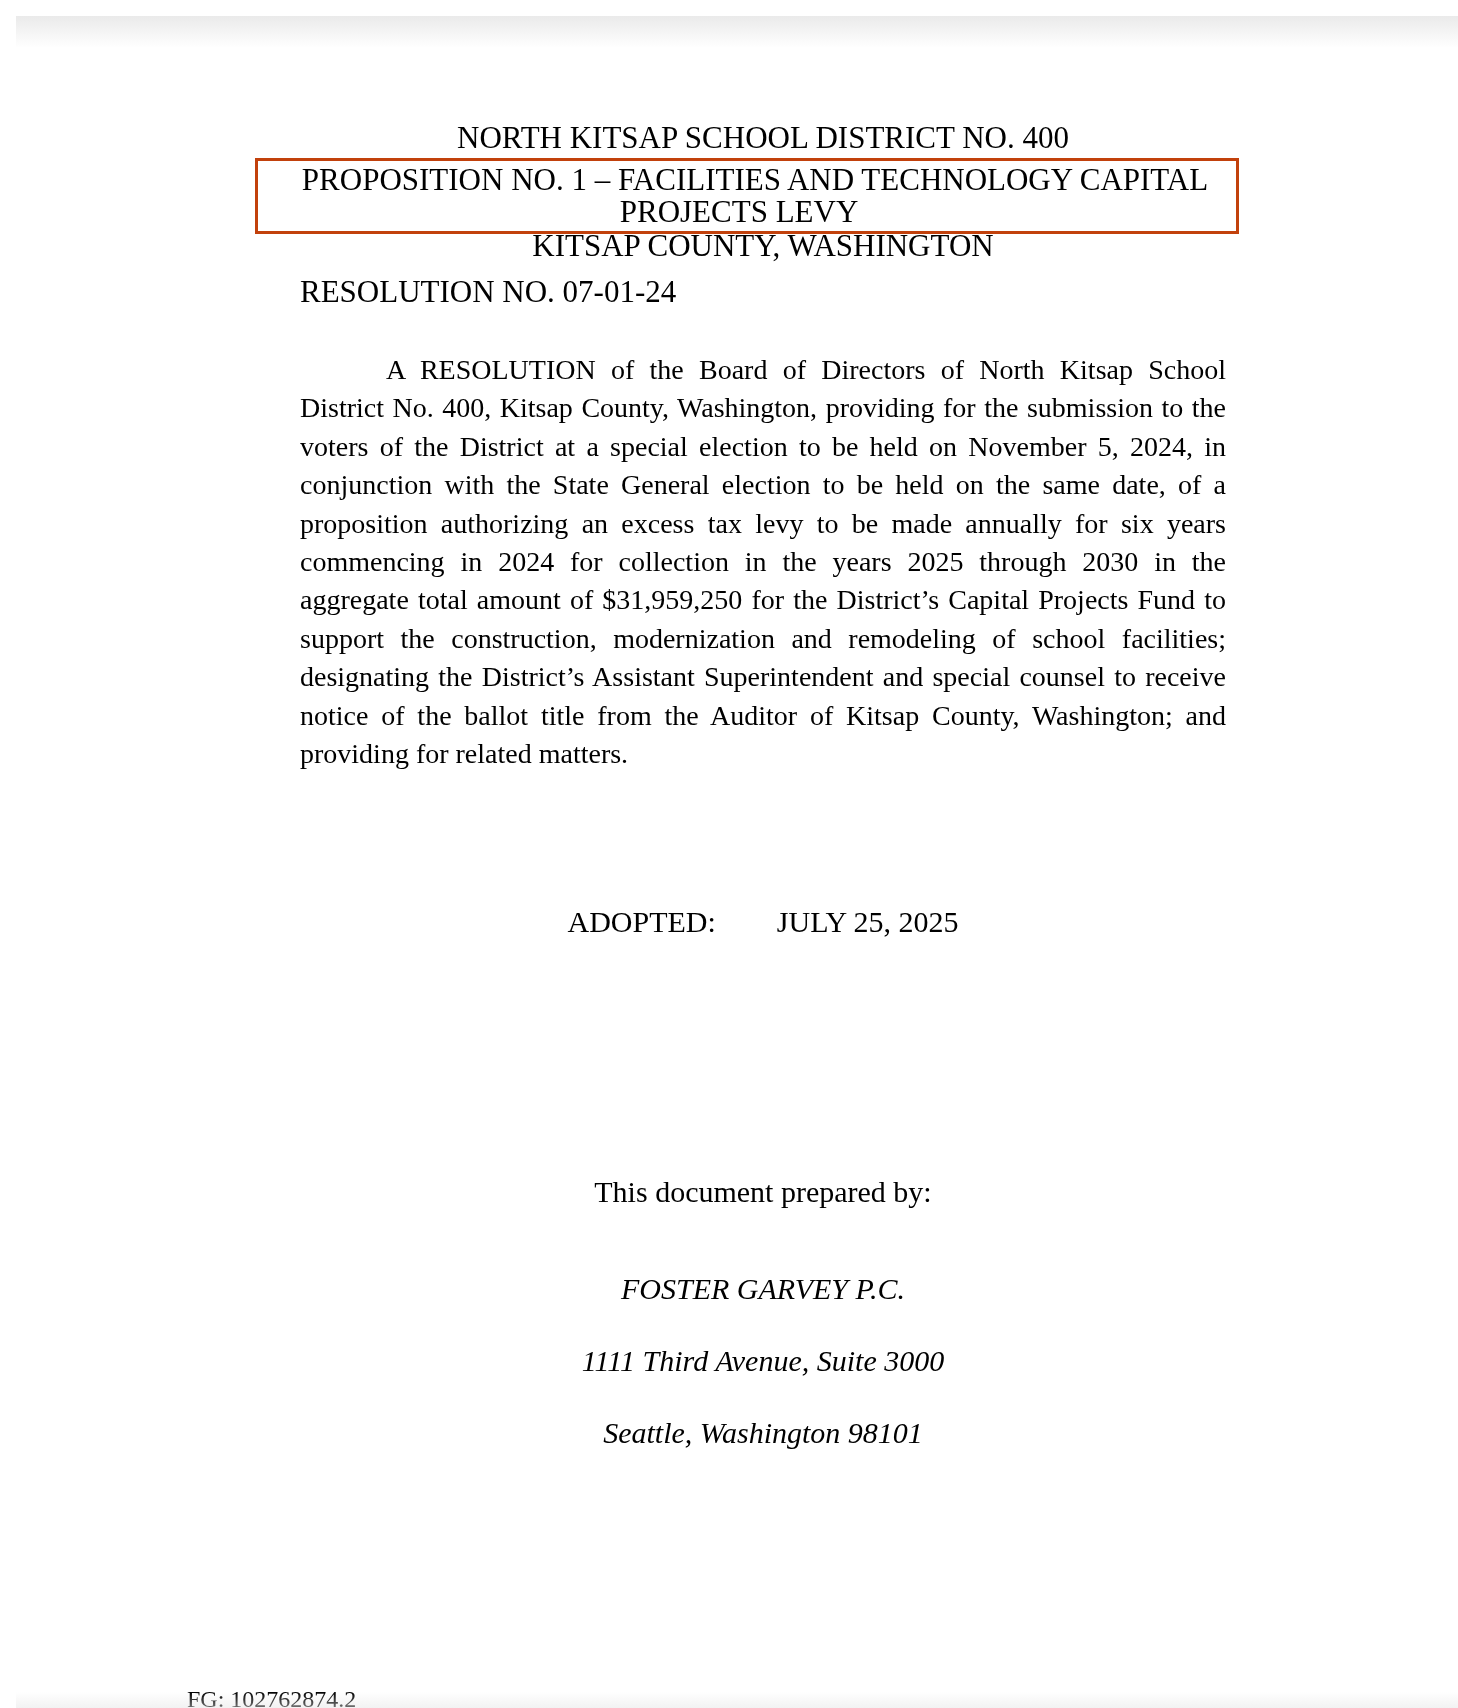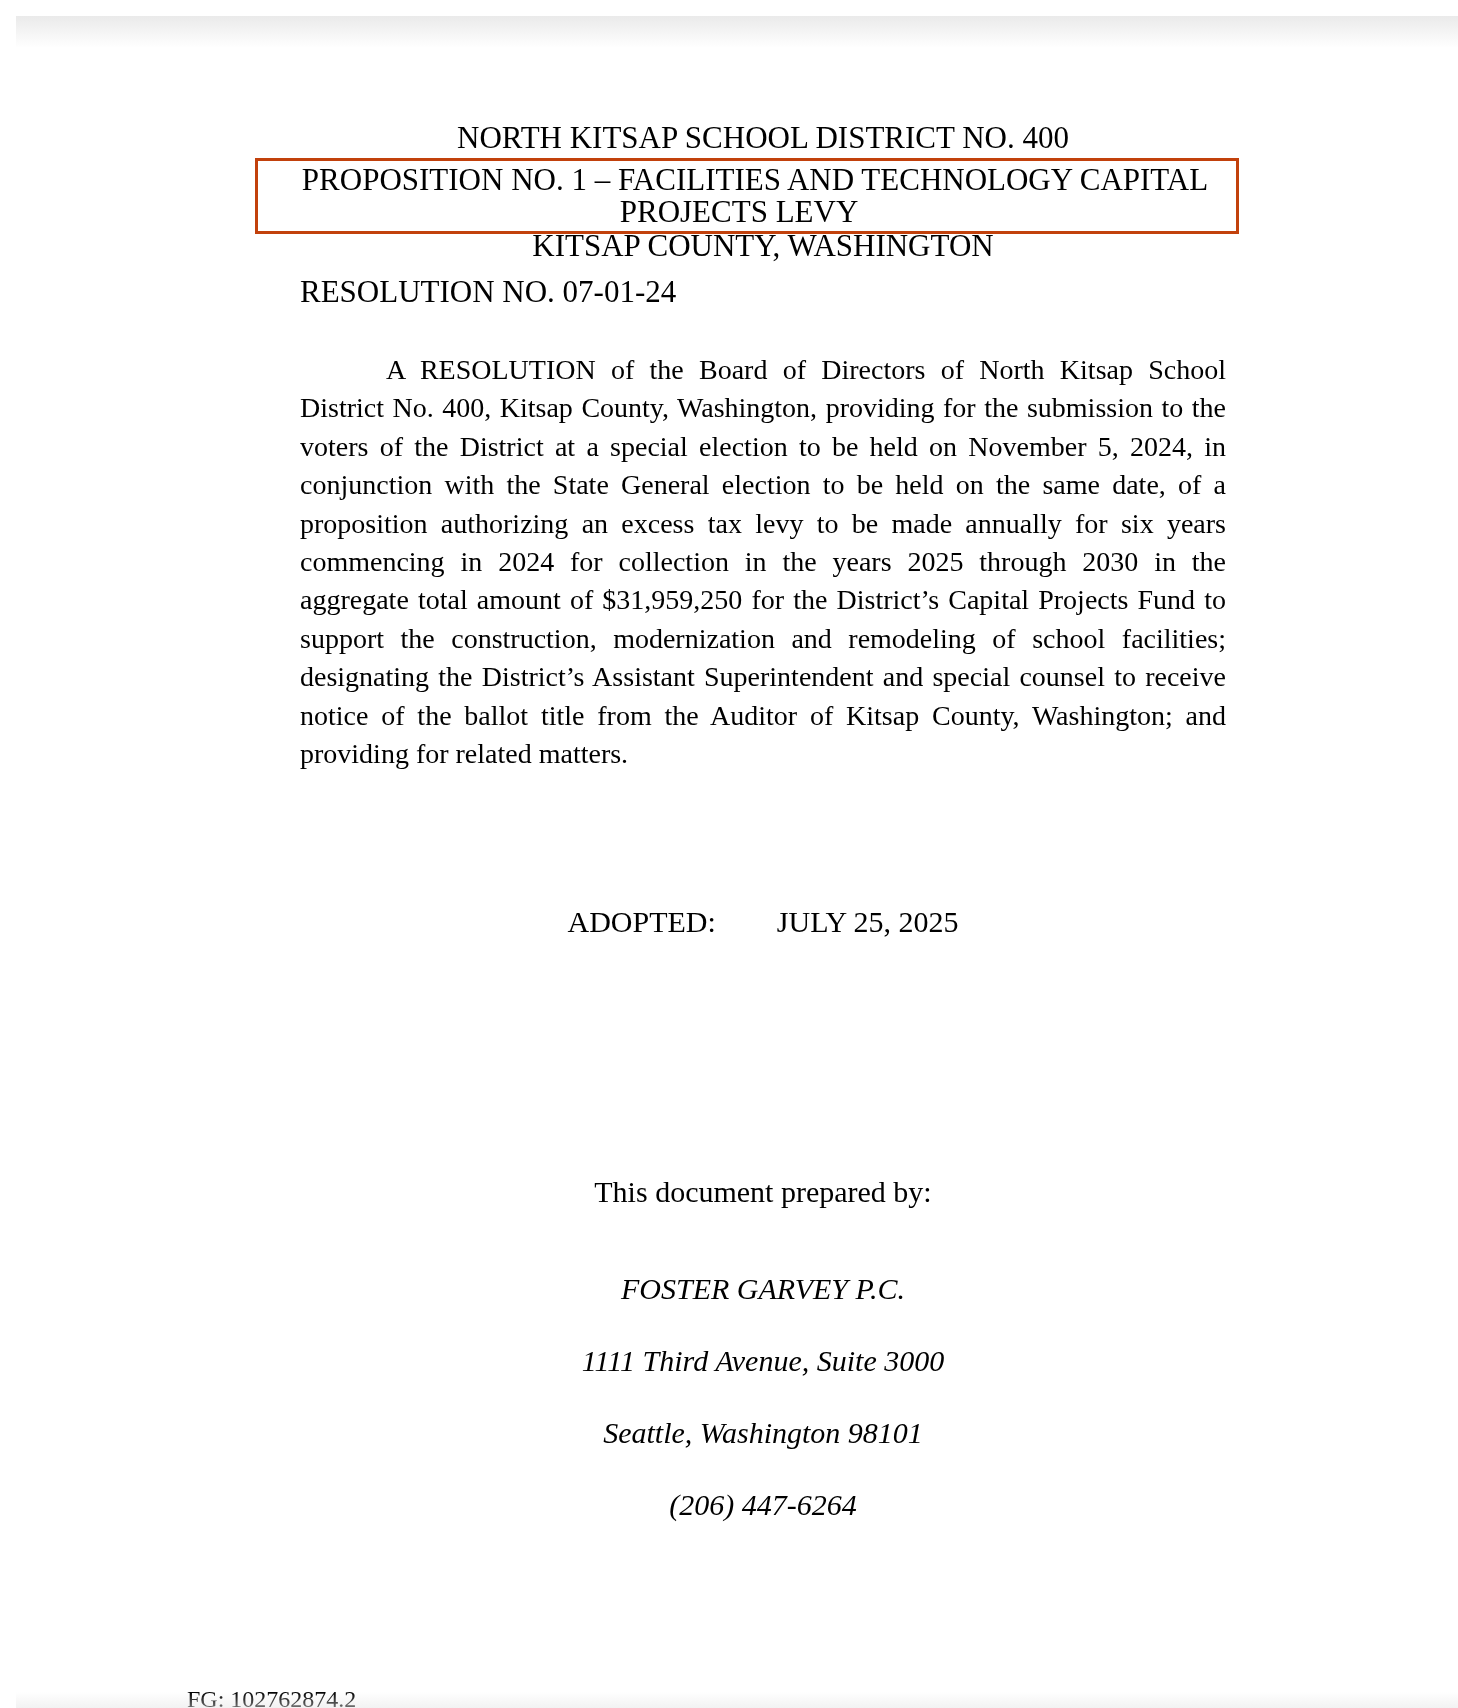--- a/index.html
+++ b/index.html
@@ -131,21 +131,20 @@
     <div class="adopted-line">
       <span>ADOPTED:</span><span class="adopted-date">JULY 25, 2025</span>
     </div>
 
     <div class="prepared-by">This document prepared by:</div>
 
     <div class="preparer-block">
       <div>FOSTER GARVEY P.C.</div>
       <div>1111 Third Avenue, Suite 3000</div>
       <div>Seattle, Washington 98101</div>
-      <div>(206) 447-6264</div>
     </div>
 
   </div>
 
   <div class="footer-ref">FG: 102762874.2</div>
 
   <div class="shade-bottom"></div>
 </div>
 
 </body></html>

